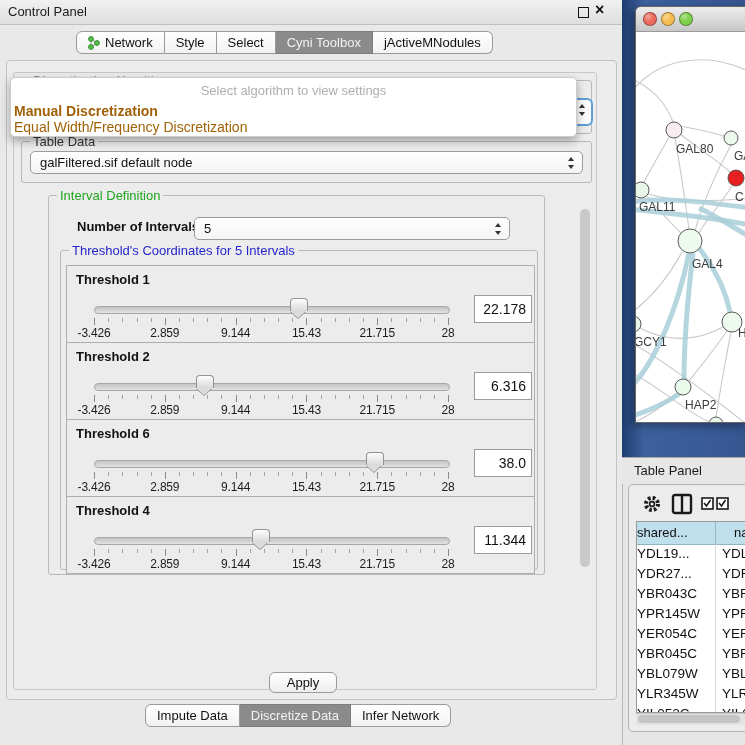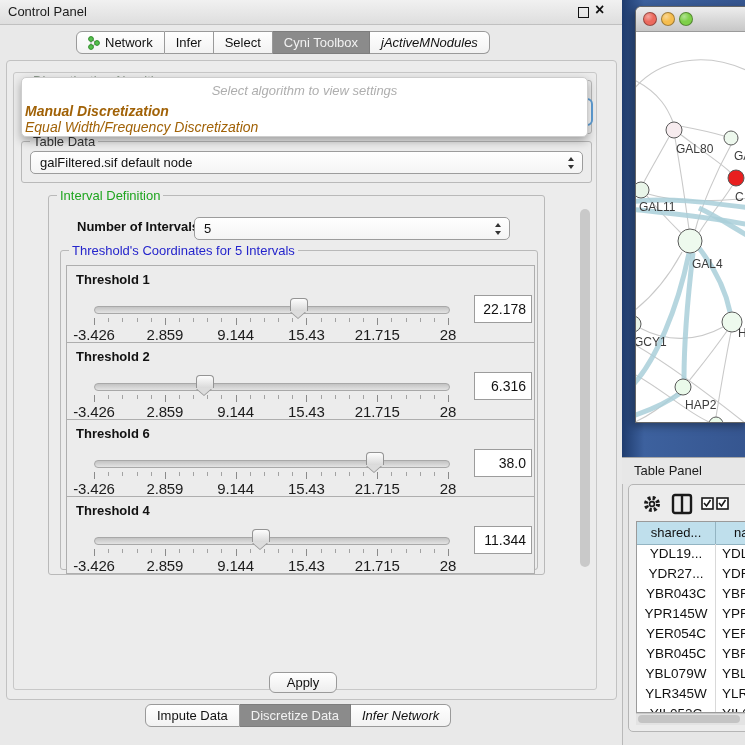--- a/index.html
+++ b/index.html
@@ -8,55 +8,55 @@
   
   .cp{position:absolute;left:0;top:0;width:622px;height:745px;background:#e9e9e9;border-right:1px solid #b9b9b9;}
   .cp-titlebar{position:absolute;left:0;top:0;width:622px;height:24px;background:linear-gradient(#f1f1f1,#dedede);border-bottom:1px solid #c0c0c0;}
   .cp-title{position:absolute;left:8px;top:4px;font-size:13px;color:#1b1b1b;}
   .float-ic{position:absolute;left:578px;top:7px;width:9px;height:9px;border:1.5px solid #111;background:transparent;}
   .close-ic{position:absolute;left:595px;top:1px;font-size:16px;font-weight:bold;color:#111;}
   .segrow{position:absolute;display:flex;height:23px;}
   .seg{background:linear-gradient(#ffffff,#f2f2f2);border:1px solid #9a9a9a;border-left:none;
        padding:0 11px;font-size:13px;line-height:23px;color:#111;white-space:nowrap;display:flex;align-items:center;gap:5px;}
   .seg:first-child{border-left:1px solid #9a9a9a;border-radius:6px 0 0 6px;align-items:center;}
-  .seg:last-child{border-radius:0 6px 6px 0;font-style:italic;}
+  .seg:last-child{border-radius:0 6px 6px 0;}
   .seg.sel{background:#8b8b8b;color:#f2f2f2;border-color:#7d7d7d;}
   .content{position:absolute;left:6px;top:60px;width:609px;height:638px;background:#ececec;border:1px solid #c2c2c2;border-radius:4px;}
   .inner{position:absolute;left:6px;top:11px;width:582px;height:616px;border:1px solid #c8c8c8;border-radius:3px;background:#ececec;}
   .group{position:absolute;border:1px solid #b9b9b9;border-radius:3px;}
   .gtitle{position:absolute;top:-8px;left:8px;background:#ececec;padding:0 3px;font-size:13px;white-space:nowrap;}
   .combo{position:absolute;background:linear-gradient(#ffffff,#f4f4f4);border:1px solid #9c9c9c;border-radius:5px;
          font-size:13px;color:#111;}
   .combo .cv{position:absolute;left:9px;top:0;line-height:21px;}
   .stepper{position:absolute;right:7px;top:4px;width:7px;height:14px;}
   .stepper i{position:absolute;left:0;width:0;height:0;border-left:3.5px solid transparent;border-right:3.5px solid transparent;}
   .stepper .up{top:1px;border-bottom:4px solid #333;}
   .stepper .dn{bottom:1px;border-top:4px solid #333;}
   
-  .popup{position:absolute;left:21px;top:77px;width:565px;height:58px;background:#fff;border:1px solid #cdcdcd;
-         border-radius:5px;box-shadow:0 4px 10px rgba(0,0,0,.32);z-index:30;font-style:italic;}
+  .popup{position:absolute;left:10px;top:77px;width:565px;height:58px;background:#fff;border:1px solid #cdcdcd;
+         border-radius:5px;box-shadow:0 4px 10px rgba(0,0,0,.32);z-index:30;}
   .popup .hint{position:absolute;left:0;right:0;top:5px;text-align:center;font-size:13px;color:#aeaeae;}
   .popup .opt{position:absolute;left:3px;font-size:14px;color:#a16207;line-height:16px;}
   .focus-frag{position:absolute;left:560px;top:98px;width:29px;height:24px;border:2px solid #5f9fd6;border-radius:6px;
               background:#fafafa;z-index:5;}
   
   .thpanel{position:absolute;left:5px;width:467px;height:76px;border:1px solid #aeaeae;background:#ececec;}
   .thname{position:absolute;left:9px;top:6px;font-size:13px;font-weight:bold;color:#111;}
   .track{position:absolute;left:27px;top:40px;width:354px;height:6px;background:linear-gradient(#c3c3c3,#e3e3e3);
          border:1px solid #a8a8a8;border-radius:4px;}
   .knob{position:absolute;top:32px;width:16px;height:12px;background:linear-gradient(#fdfdfd,#d9d9d9);
         border:1px solid #949494;border-bottom:none;border-radius:4px 4px 0 0;z-index:2;}
   .knobtip{position:absolute;top:45px;width:0;height:0;border-left:8px solid transparent;border-right:8px solid transparent;
         border-top:7px solid #dcdcdc;filter:drop-shadow(0 1px 0 #949494);z-index:2;}
   .ticks{position:absolute;left:27px;top:52px;width:354px;height:8px;}
   .tick{position:absolute;top:0;width:1px;background:#8a8a8a;}
   .tick.minor{height:4px;background:#a2a2a2;}
   .tick.major{height:7px;}
   .tlabels{position:absolute;left:27px;top:60px;width:354px;height:12px;}
-  .tlab{position:absolute;transform:translateX(-50%);font-size:15px;color:#1c1c1c;letter-spacing:-.2px;}
+  .tlab{position:absolute;transform:translateX(-50%);font-size:12px;color:#1c1c1c;letter-spacing:-.2px;}
   .val{position:absolute;left:407px;top:29px;width:51px;height:26px;background:#fff;border:1px solid #9c9c9c;
        font-size:14px;color:#111;text-align:right;line-height:26px;padding-right:5px;}
   
   .listbox{position:absolute;background:#fff;border:1px solid #a5a5a5;overflow:hidden;}
   .litem{font-size:13px;color:#111;line-height:16px;padding-left:6px;white-space:nowrap;}
   .vscroll{position:absolute;background:#c9c9c9;border-radius:5px;}
   .btn{position:absolute;background:linear-gradient(#ffffff,#ededed);border:1px solid #9a9a9a;border-radius:6px;
        font-size:13px;color:#111;text-align:center;}
   
   .desktop{position:absolute;left:622px;top:0;width:123px;height:457px;
@@ -66,21 +66,21 @@
   .net-titlebar{position:absolute;left:0;top:0;right:0;height:24px;background:linear-gradient(#ededed,#c7c7c7);
           border-bottom:1px solid #9b9b9b;border-radius:6px 0 0 0;}
   .light{position:absolute;top:5px;width:12px;height:12px;border-radius:50%;}
   .net-canvas{position:absolute;left:0;top:25px;right:0;bottom:0;overflow:hidden;background:#fff;}
   .tp-header{position:absolute;left:622px;top:457px;width:123px;height:26px;background:#e7e7e7;border-top:1px solid #a8a8a8;}
   .tp-title{position:absolute;left:12px;top:5px;font-size:13px;color:#1b1b1b;}
   .tcard{position:absolute;left:628px;top:484px;width:121px;height:246px;background:#ececec;border:1px solid #b5b5b5;border-radius:5px;}
   .grid{position:absolute;left:7px;top:36px;width:112px;height:190px;border:1px solid #9a9a9a;background:#fff;overflow:hidden;}
   .grow{display:flex;height:20px;}
   .gcell{font-size:13.5px;color:#111;line-height:20px;white-space:nowrap;overflow:hidden;}
-  .gc1{width:78px;border-right:1px solid #d9d9d9;text-align:center;flex:none;}
+  .gc1{width:78px;border-right:1px solid #d9d9d9;flex:none;}
   .gc2{padding-left:6px;flex:1;}
   .ghead .gcell{background:#bfdfec;border-bottom:1px solid #93b4c2;border-right:1px solid #93b4c2;height:22px;line-height:22px;font-size:13px;}
   .ghead{height:22px;}
   .hscroll-track{position:absolute;left:7px;top:228px;width:112px;height:11px;background:#e3e3e3;border-top:1px solid #c9c9c9;}
   .hscroll{position:absolute;left:2px;top:1px;width:102px;height:8px;background:#c4c4c4;border-radius:4px;}
   .tbicon{position:absolute;}
 </style>
 </head>
 <body>
 
@@ -97,21 +97,21 @@
           <line x1="3" y1="3" x2="9" y2="7" stroke="#9a9a9a"></line>
           <line x1="3" y1="11" x2="9" y2="7" stroke="#9a9a9a"></line>
           <line x1="3" y1="3" x2="3" y2="11" stroke="#9a9a9a"></line>
           <circle cx="3" cy="3" r="2.4" fill="#56c04e" stroke="#2e8a28"></circle>
           <circle cx="3" cy="11" r="2.4" fill="#56c04e" stroke="#2e8a28"></circle>
           <circle cx="9" cy="7" r="2.4" fill="#56c04e" stroke="#2e8a28"></circle>
         </svg>
         <span>Network</span>
       </div>
       <div class="seg">
-        <span>Infer</span>
+        <span>Style</span>
       </div>
       <div class="seg">
         <span>Select</span>
       </div>
       <div class="seg sel">
         <span>Cyni Toolbox</span>
       </div>
       <div class="seg">
         <span>jActiveMNodules</span>
       </div>

